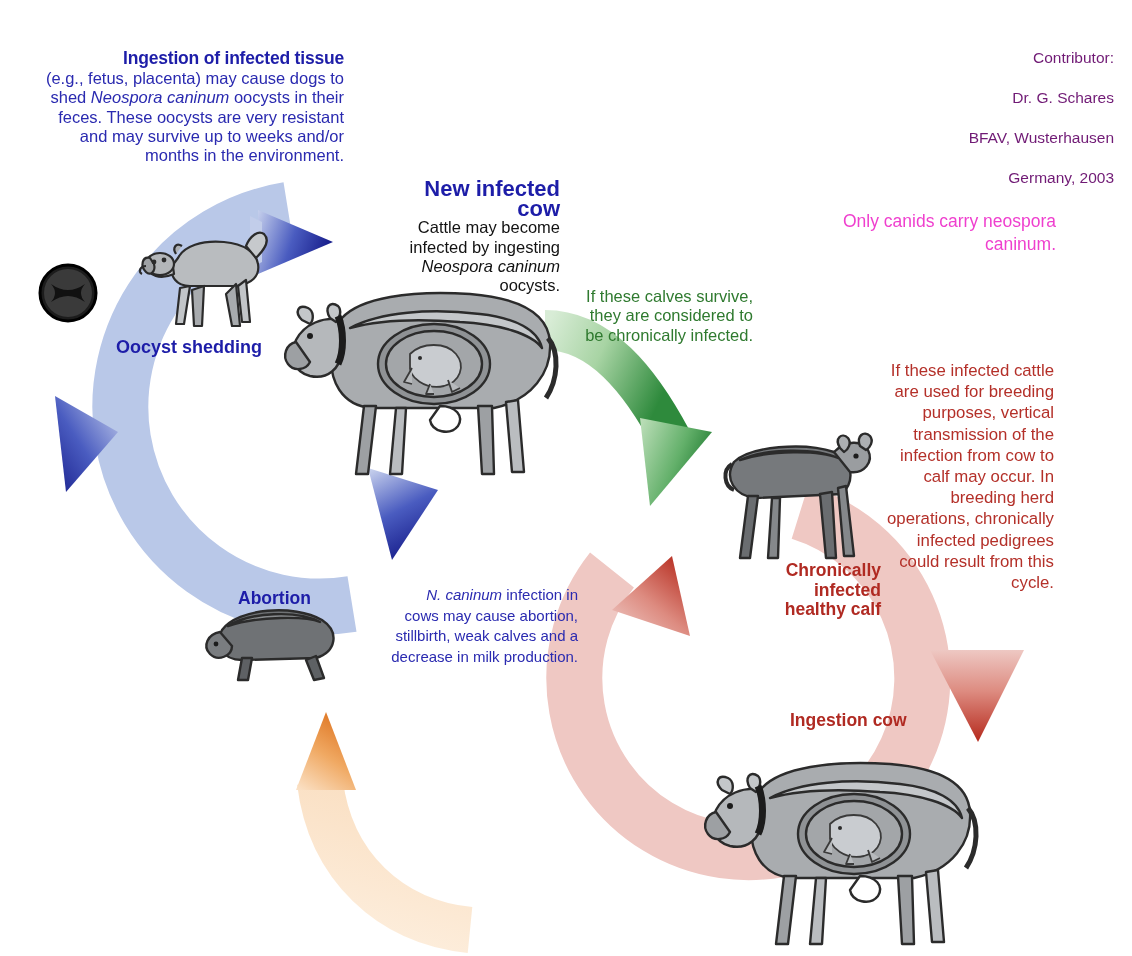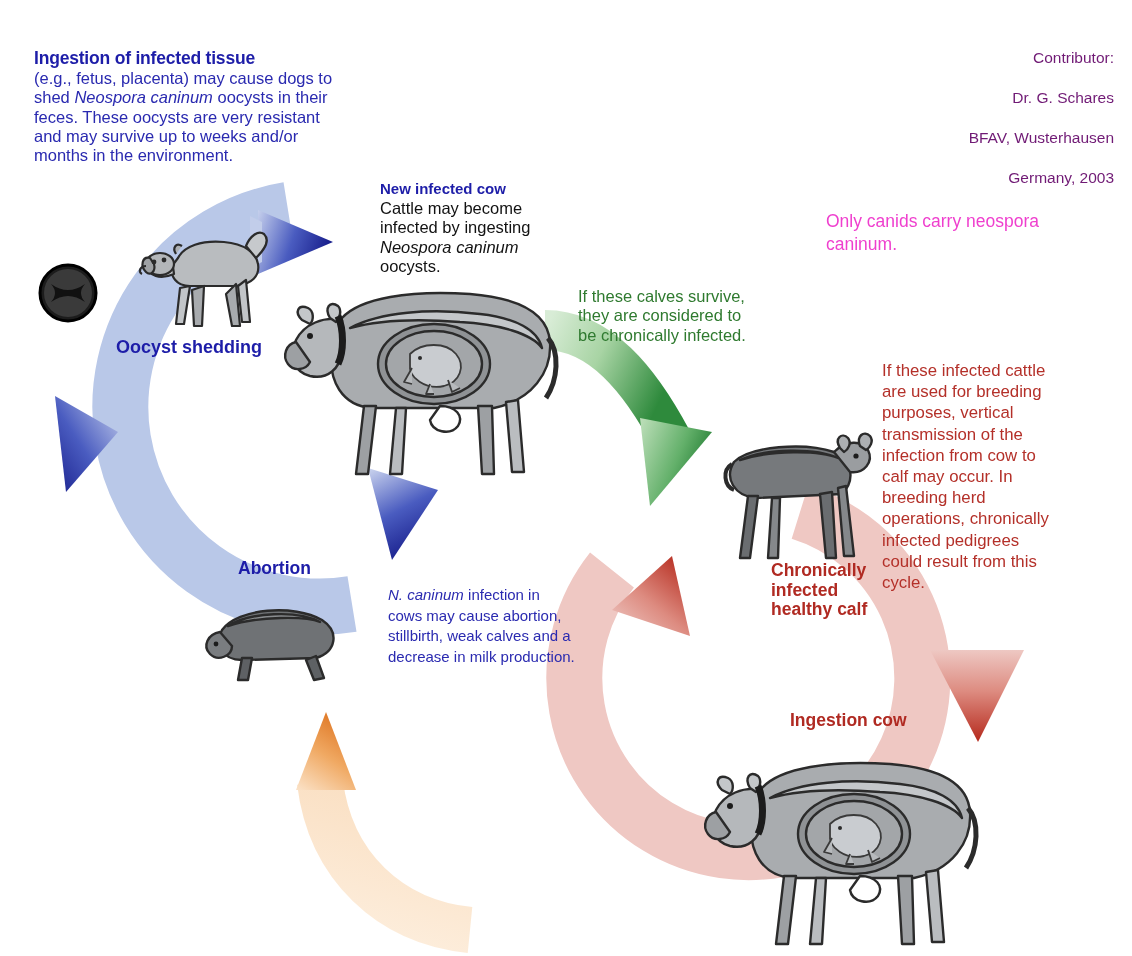--- a/index.html
+++ b/index.html
@@ -1,44 +1,44 @@
 <!DOCTYPE html>
 <html><head>
 <meta charset="utf-8">
 <style>
   html,body{margin:0;padding:0;background:#ffffff;}
   body{width:1132px;height:956px;position:relative;overflow:hidden;
        font-family:"Liberation Sans",sans-serif;}
   #stage{position:absolute;left:0;top:0;width:1132px;height:956px;}
 
-  .txt{position:absolute;white-space:pre-line;}
+  .txt{position:absolute;white-space:pre-line;text-align:right;}
 
   
   .blue{color:#2a2ab0;}
   .blueTitle{color:#1d1da8;font-weight:bold;}
   .black{color:#121212;}
   .green{color:#2f7a2f;}
   .greenTitle{color:#1f6b22;font-weight:bold;}
   .red{color:#b43029;}
   .redTitle{color:#b02a22;font-weight:bold;}
   .gray{color:#701a75;}
   .magenta{color:#ef3fce;}
 
   #t-ingestion{left:34px;top:30px;width:310px;font-size:16.5px;line-height:19.4px;}
   #t-ingestion .hd{font-size:17.5px;display:block;letter-spacing:-0.2px;}
   #t-contributor{right:18px;top:28px;text-align:right;font-size:15.5px;line-height:20px;}
   #t-newcow{left:380px;top:160px;width:180px;font-size:16.5px;line-height:19.4px;}
-  #t-newcow .hd{font-size:15px;display:block;}
+  #t-newcow .hd{font-size:22px;display:block;}
   #t-magenta{left:826px;top:210px;width:230px;font-size:17.5px;line-height:23px;}
   #t-pregnancy{left:578px;top:267px;width:175px;font-size:16.5px;line-height:19.6px;}
   #t-pregnancy .hd{font-size:17.5px;display:block;}
   #t-redpara{left:882px;top:360px;width:172px;font-size:16.8px;line-height:21.2px;}
   #t-ncaninum{left:388px;top:585px;width:190px;font-size:15px;line-height:20.6px;}
   #t-oocyst{left:116px;top:337px;font-size:18px;}
-  #t-abortion{left:238px;top:558px;font-size:17.5px;}
+  #t-abortion{left:238px;top:588px;font-size:17.5px;}
   #t-calf{left:771px;top:561px;width:110px;font-size:17.5px;line-height:19.5px;}
   #t-breeding{left:790px;top:710px;font-size:17.5px;}
 
   
   .fig{position:absolute;}
 
   
   #oocyst{position:absolute;left:37px;top:262px;width:62px;height:62px;}
 </style>
 </head>

